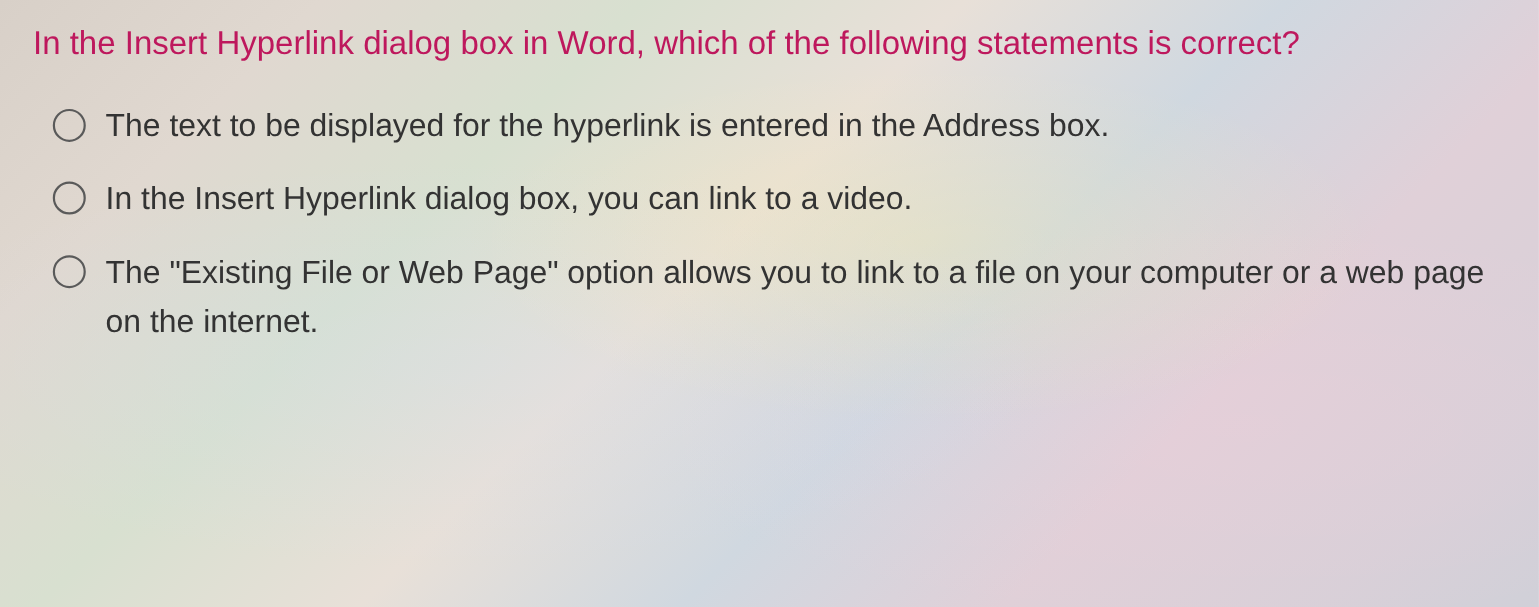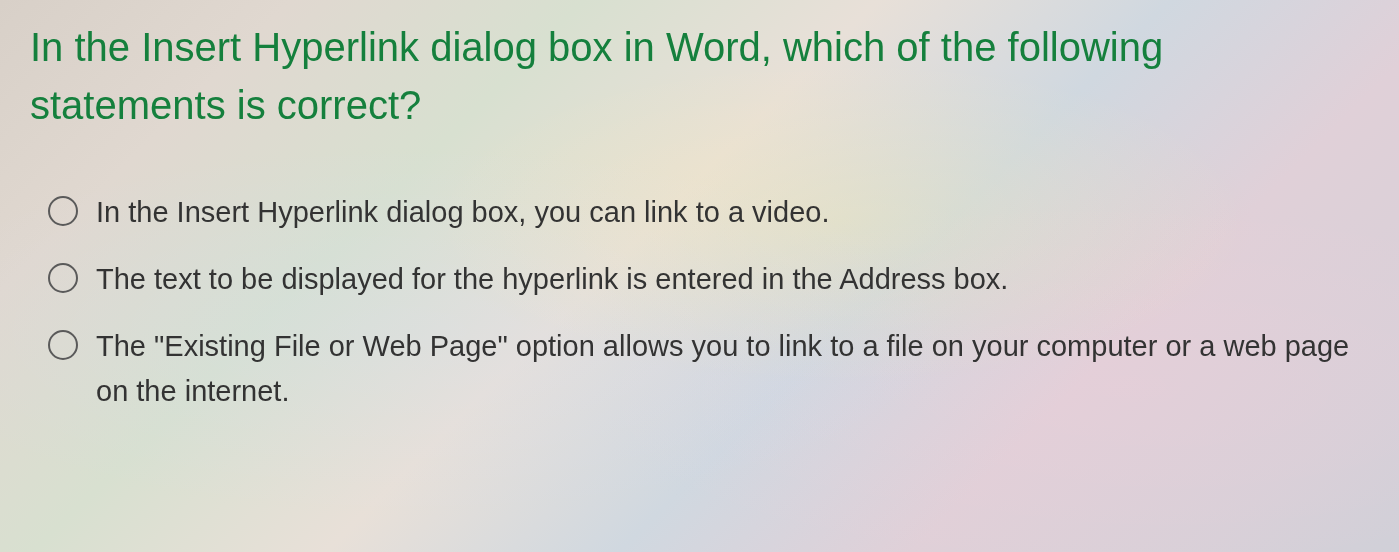--- a/index.html
+++ b/index.html
@@ -33,24 +33,24 @@
       left: 0;
       right: 0;
       bottom: 0;
       background: radial-gradient(ellipse at 60% 40%, rgba(255,240,150,0.25) 0%, transparent 35%),
                   radial-gradient(ellipse at 30% 60%, rgba(200,220,255,0.2) 0%, transparent 40%),
                   radial-gradient(ellipse at 80% 70%, rgba(255,200,220,0.15) 0%, transparent 35%);
       pointer-events: none;
       z-index: 0;
     }
     .question-stem {
-      font-size: 40px;
+      font-size: 30px;
       line-height: 1.45;
-      color: #15803d;
-      margin-bottom: 56px;
+      color: #be185d;
+      margin-bottom: 31px;
       position: relative;
       z-index: 1;
     }
     .options {
       display: flex;
       flex-direction: column;
       gap: 22px;
       padding-left: 18px;
       position: relative;
       z-index: 1;
@@ -78,23 +78,23 @@
     }
   </style>
 </head>
 <body>
 
 <div class="question-stem">In the Insert Hyperlink dialog box in Word, which of the following statements is correct?</div>
 
 <div class="options">
   <div class="option">
     <div class="radio"></div>
-    <div class="option-text">In the Insert Hyperlink dialog box, you can link to a video.</div>
+    <div class="option-text">The text to be displayed for the hyperlink is entered in the Address box.</div>
   </div>
   <div class="option">
     <div class="radio"></div>
-    <div class="option-text">The text to be displayed for the hyperlink is entered in the Address box.</div>
+    <div class="option-text">In the Insert Hyperlink dialog box, you can link to a video.</div>
   </div>
   <div class="option">
     <div class="radio"></div>
     <div class="option-text">The "Existing File or Web Page" option allows you to link to a file on your computer or a web page on the internet.</div>
   </div>
 </div>
 
 </body></html>

